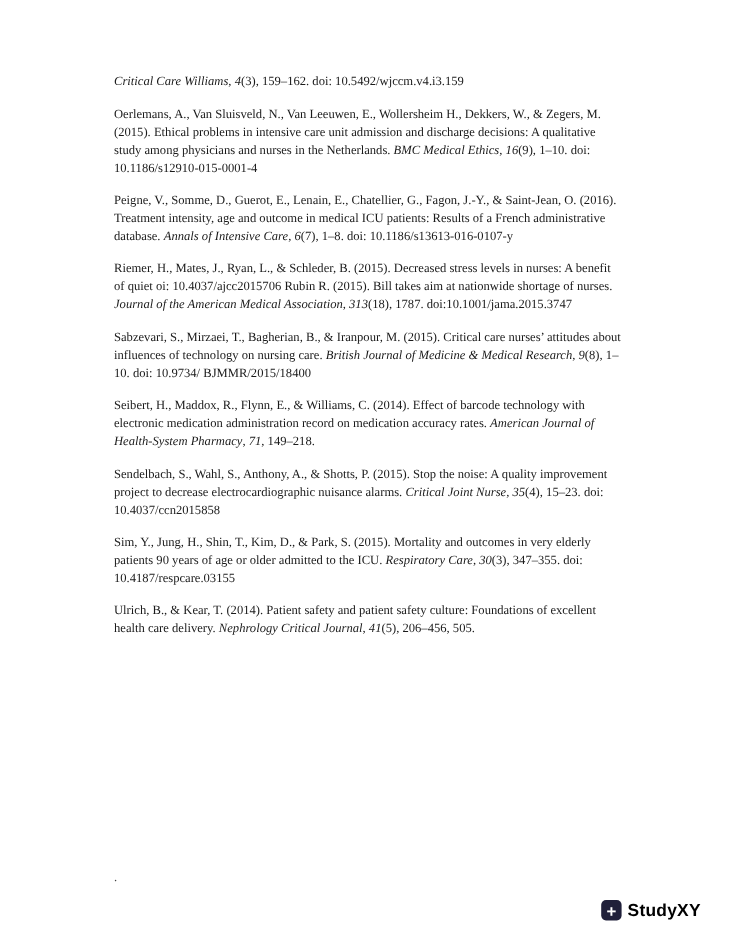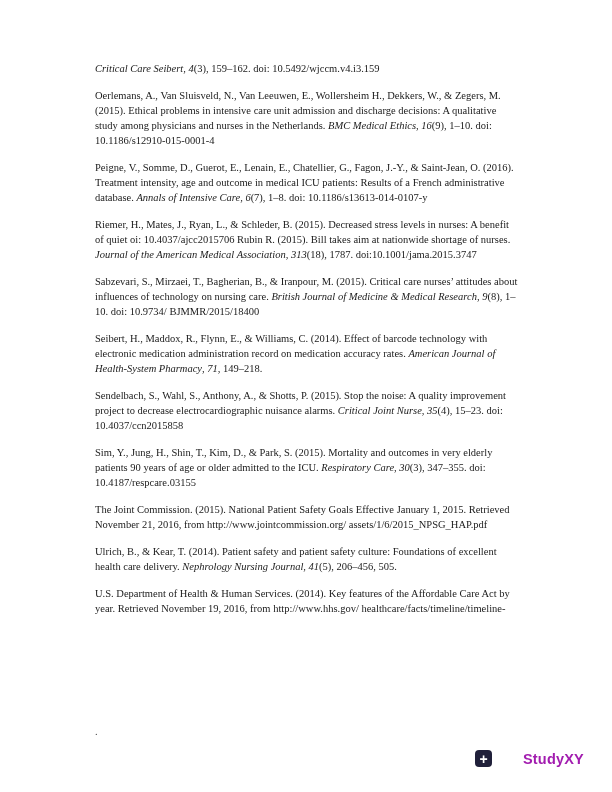--- a/index.html
+++ b/index.html
@@ -67,36 +67,34 @@
     letter-spacing: 0.2px;
     display: flex;
   }
 </style>
 </head>
 <body>
 
 <div class="page">
 
   <div class="refs">
-      <p class="reference"><em>Critical Care Seibert</em><span>, </span><em>4</em><span>(3), 159–162. doi: 10.5492/wjccm.v4.i3.159</span></p>
+      <p class="reference"><em>Critical Care Williams</em><span>, </span><em>4</em><span>(3), 159–162. doi: 10.5492/wjccm.v4.i3.159</span></p>
       <p class="reference"><span>Oerlemans, A., Van Sluisveld, N., Van Leeuwen, E., Wollersheim H., Dekkers, W., &amp; Zegers, M. (2015). Ethical problems in intensive care unit admission  and discharge decisions: A qualitative study among physicians and nurses in the Netherlands. </span><em>BMC Medical Ethics</em><span>, </span><em>16</em><span>(9), 1–10. doi: 10.1186/s12910-015-0001-4</span></p>
-      <p class="reference"><span>Peigne, V., Somme, D., Guerot, E., Lenain, E., Chatellier, G., Fagon, J.-Y., &amp; Saint-Jean, O. (2016). Treatment intensity, age and outcome in medical ICU patients: Results of a French administrative database. </span><em>Annals of Intensive Care</em><span>, </span><em>6</em><span>(7), 1–8. doi: 10.1186/s13613-014-0107-y</span></p>
+      <p class="reference"><span>Peigne, V., Somme, D., Guerot, E., Lenain, E., Chatellier, G., Fagon, J.-Y., &amp; Saint-Jean, O. (2016). Treatment intensity, age and outcome in medical ICU patients: Results of a French administrative database. </span><em>Annals of Intensive Care</em><span>, </span><em>6</em><span>(7), 1–8. doi: 10.1186/s13613-016-0107-y</span></p>
       <p class="reference"><span>Riemer, H., Mates, J., Ryan, L., &amp; Schleder, B. (2015). Decreased stress levels in nurses: A benefit of quiet oi: 10.4037/ajcc2015706  Rubin R. (2015). Bill takes aim at nationwide shortage of nurses. </span><em>Journal of the American Medical Association</em><span>, </span><em>313</em><span>(18), 1787. doi:10.1001/jama.2015.3747</span></p>
       <p class="reference"><span>Sabzevari, S., Mirzaei, T., Bagherian, B., &amp; Iranpour, M. (2015). Critical care nurses’ attitudes about influences of technology on nursing care. </span><em>British Journal of Medicine &amp; Medical Research</em><span>, </span><em>9</em><span>(8), 1–10. doi: 10.9734/ BJMMR/2015/18400</span></p>
       <p class="reference"><span>Seibert, H., Maddox, R., Flynn, E., &amp; Williams, C. (2014). Effect of barcode technology with electronic medication administration record on medication accuracy rates. </span><em>American Journal of Health-System Pharmacy</em><span>, </span><em>71</em><span>, 149–218.</span></p>
       <p class="reference"><span>Sendelbach, S., Wahl, S., Anthony, A., &amp; Shotts, P. (2015). Stop the noise: A quality improvement project to decrease electrocardiographic nuisance alarms. </span><em>Critical Joint Nurse</em><span>, </span><em>35</em><span>(4), 15–23. doi: 10.4037/ccn2015858</span></p>
       <p class="reference"><span>Sim, Y., Jung, H., Shin, T., Kim, D., &amp; Park, S. (2015). Mortality and outcomes in very elderly patients 90 years of age or older admitted to the ICU. </span><em>Respiratory Care</em><span>, </span><em>30</em><span>(3), 347–355. doi: 10.4187/respcare.03155</span></p>
-      <p class="reference"><span>The Joint Commission. (2015). National Patient Safety Goals Effective January 1, 2015. Retrieved November 21, 2016, from http://www.jointcommission.org/ assets/1/6/2015_NPSG_HAP.pdf</span></p>
-      <p class="reference"><span>Ulrich, B., &amp; Kear, T. (2014). Patient safety and patient safety culture: Foundations of excellent health care delivery. </span><em>Nephrology Nursing Journal</em><span>, </span><em>41</em><span>(5), 206–456, 505.</span></p>
-      <p class="reference"><span>U.S. Department of Health &amp; Human Services. (2014). Key features of the Affordable Care Act by year. Retrieved November 19, 2016, from http://www.hhs.gov/ healthcare/facts/timeline/timeline-</span></p>
+      <p class="reference"><span>Ulrich, B., &amp; Kear, T. (2014). Patient safety and patient safety culture: Foundations of excellent health care delivery. </span><em>Nephrology Critical Journal</em><span>, </span><em>41</em><span>(5), 206–456, 505.</span></p>
     </div>
 
   <div class="stray-dot">.</div>
 
   <div class="brand">
     <div class="brand-box" style="background: rgb(32, 32, 58);">+</div>
-    <div class="brand-name" style="color: #a21caf; margin-left: 26px;">
+    <div class="brand-name" style="color: #000000;">
       <span>Study</span>
       <span>XY</span>
     </div>
   </div>
 
 </div>
 
 </body></html>

